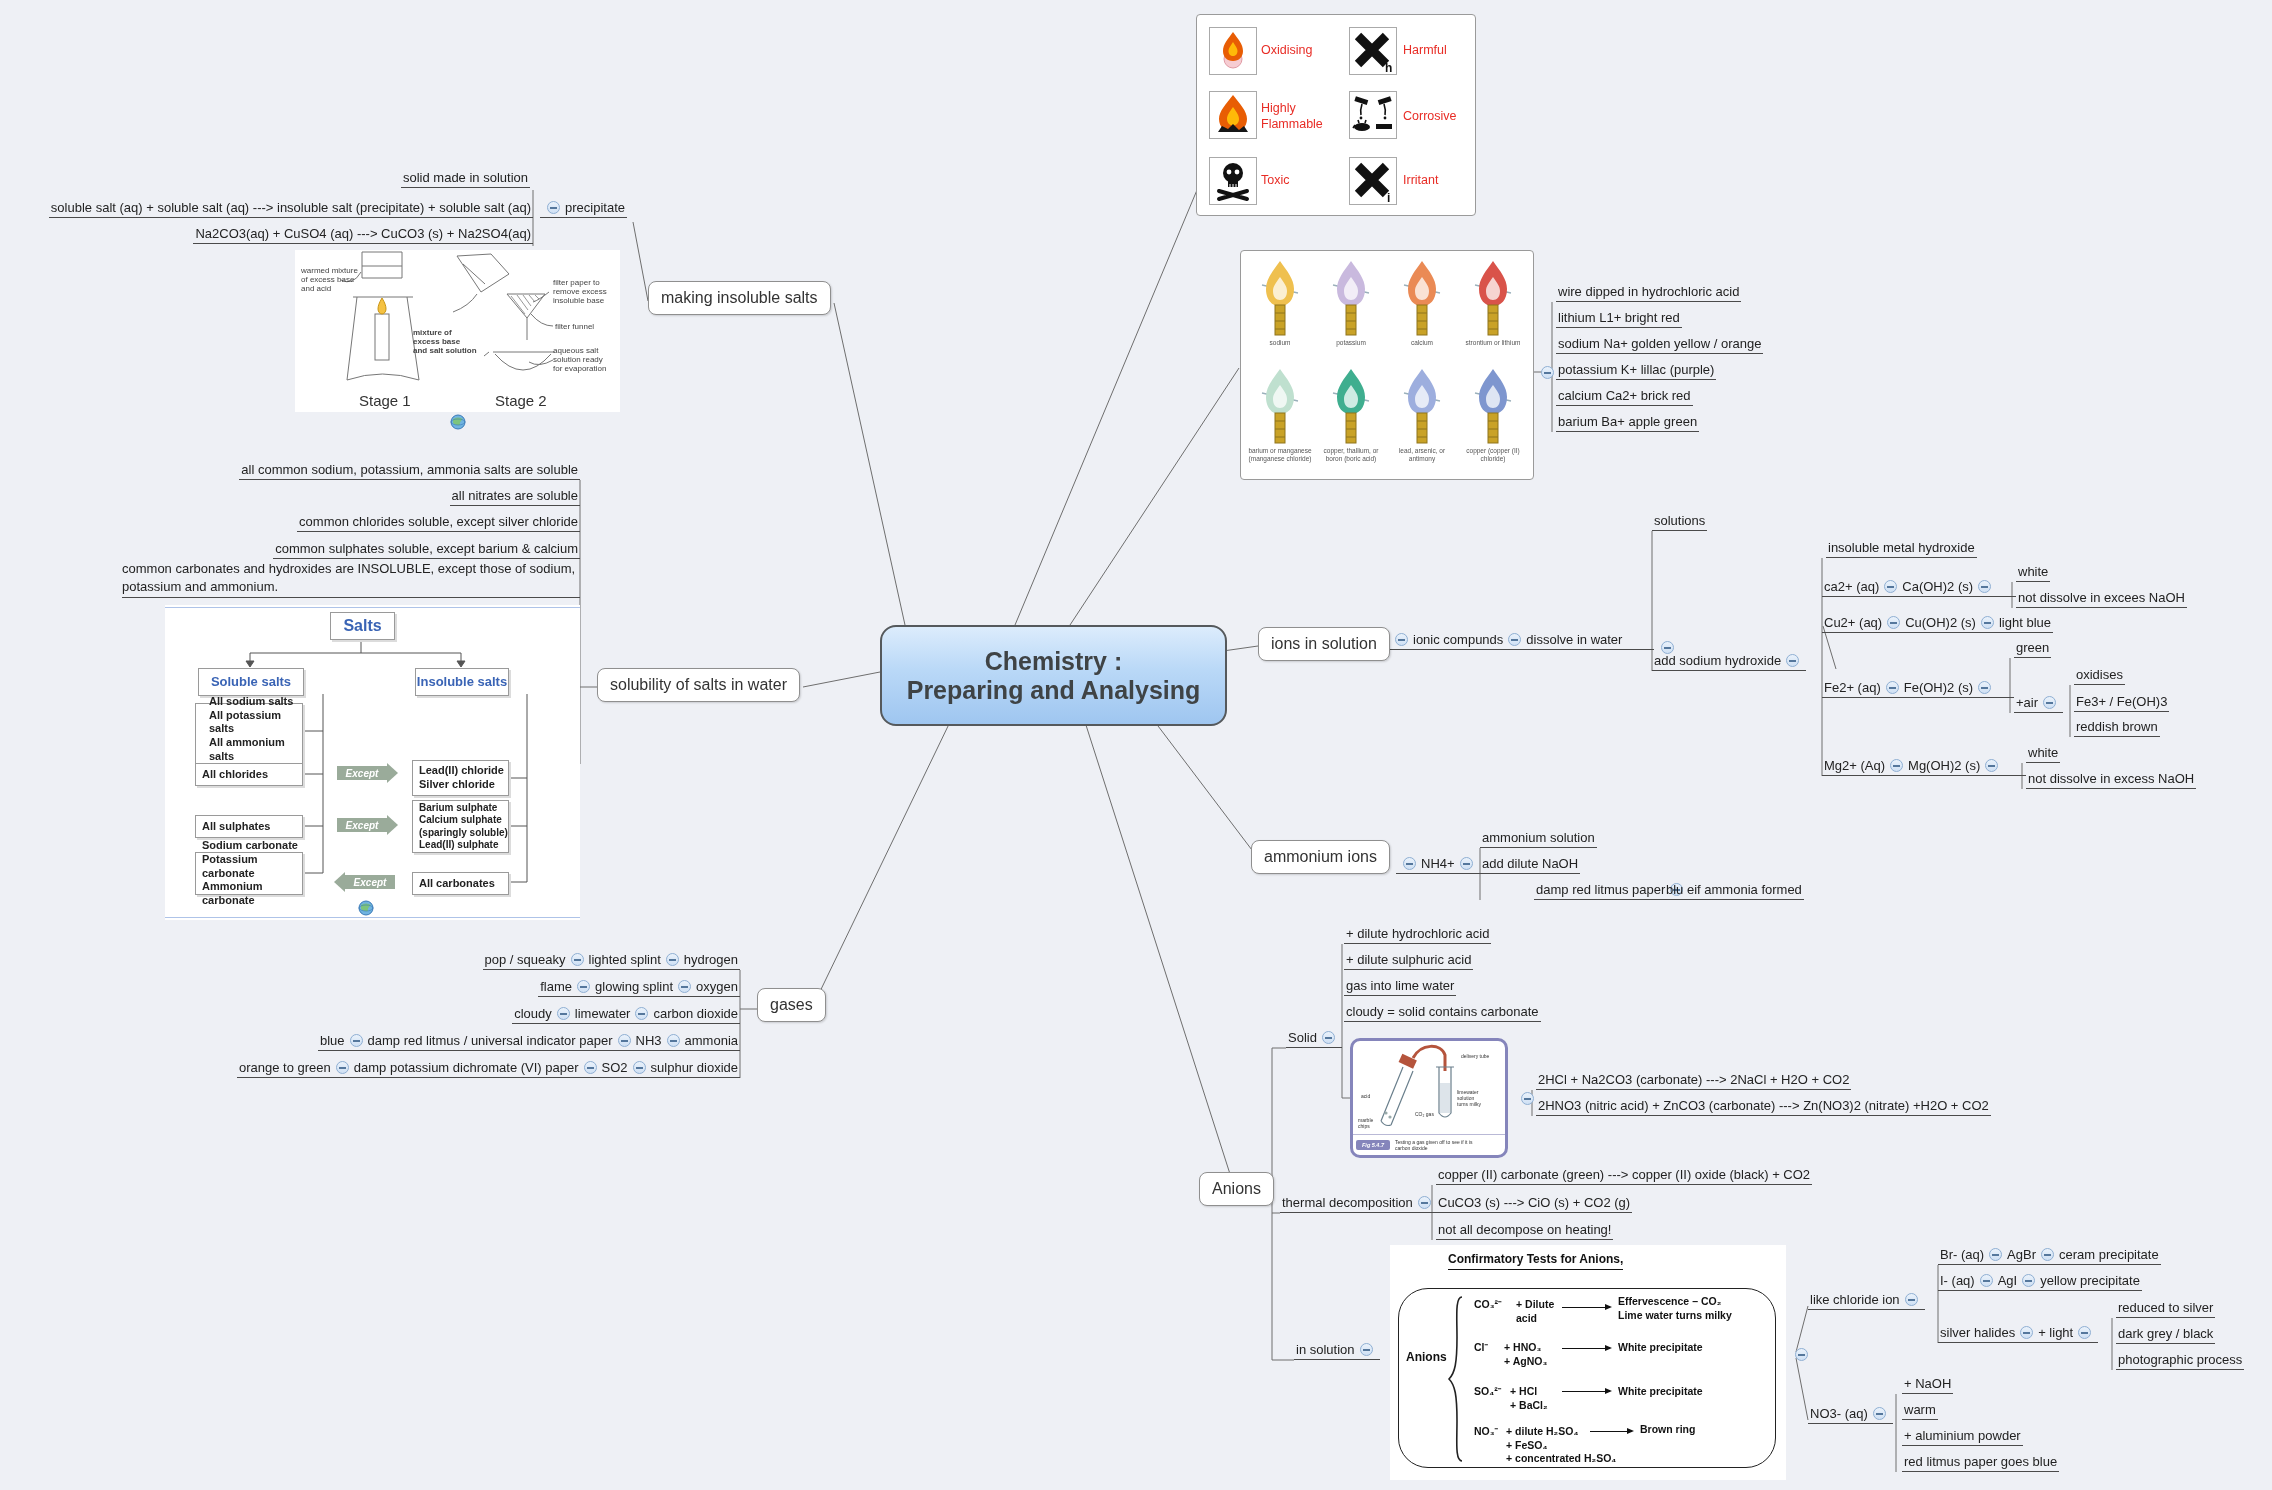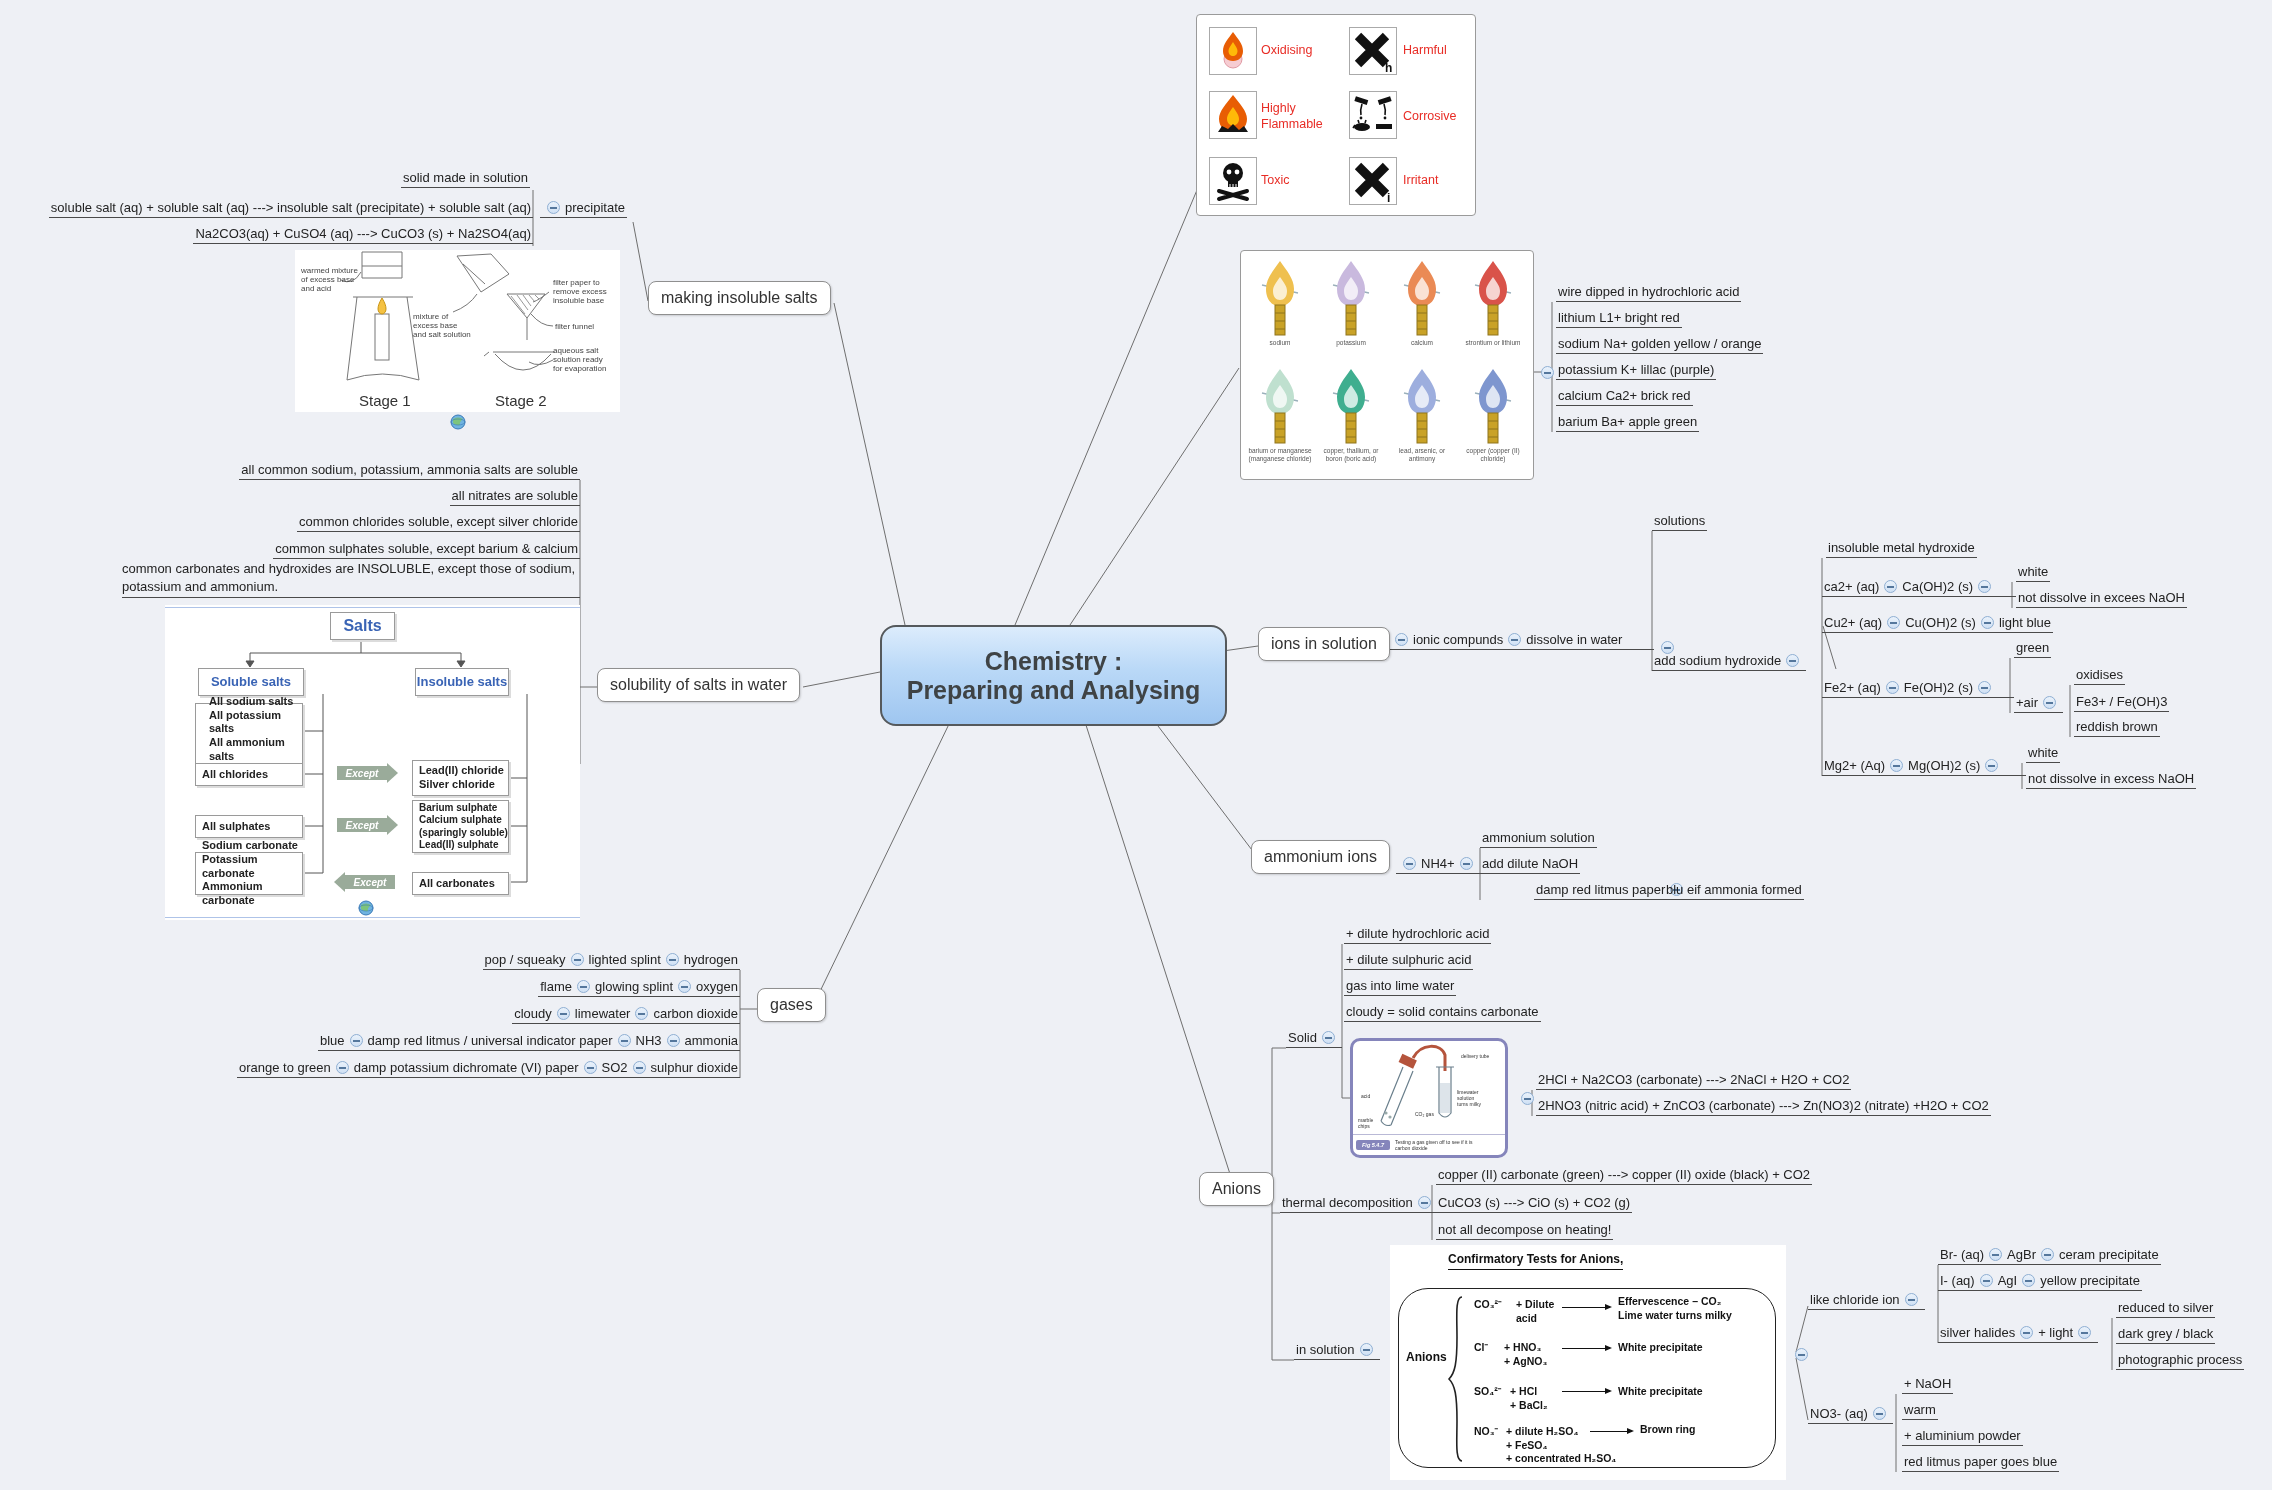--- a/index.html
+++ b/index.html
@@ -277,21 +277,21 @@
       <path d="M46,30 Q58,36 66,22"></path>
       <path d="M162,6 L186,42 L214,24 L196,4 Z M168,14 L190,34"></path>
       <path d="M212,44 L250,44 L232,68 L212,44 M232,68 L232,90"></path>
       <path d="M216,46 L230,64 M222,45 L233,60 M228,45 L236,56 M234,45 L240,52 M240,45 L244,49" stroke="#999"></path>
       <path d="M198,102 h62 M200,104 Q228,136 256,104 M194,102 l-5,4"></path>
       <path d="M254,42 Q244,50 238,52 M258,76 Q246,76 236,64 M258,110 Q244,118 234,112 M158,62 Q174,56 182,44"></path>
     </svg>
     <div class="tinylbl ml" style="left:6px;top:16px;">warmed mixture
 of excess base
 and acid</div>
-    <div class="tinylbl ml" style="left:118px;top:62px;">mixture of
+    <div class="tinylbl ml" style="left:118px;top:78px;font-weight:bold;">mixture of
 excess base
 and salt solution</div>
     <div class="tinylbl ml" style="left:258px;top:28px;">filter paper to
 remove excess
 insoluble base</div>
     <div class="tinylbl" style="left:260px;top:72px;">filter funnel</div>
     <div class="tinylbl ml" style="left:258px;top:96px;">aqueous salt
 solution ready
 for evaporation</div>
     <div class="stgcap" style="left:64px;top:142px;">Stage 1</div>

